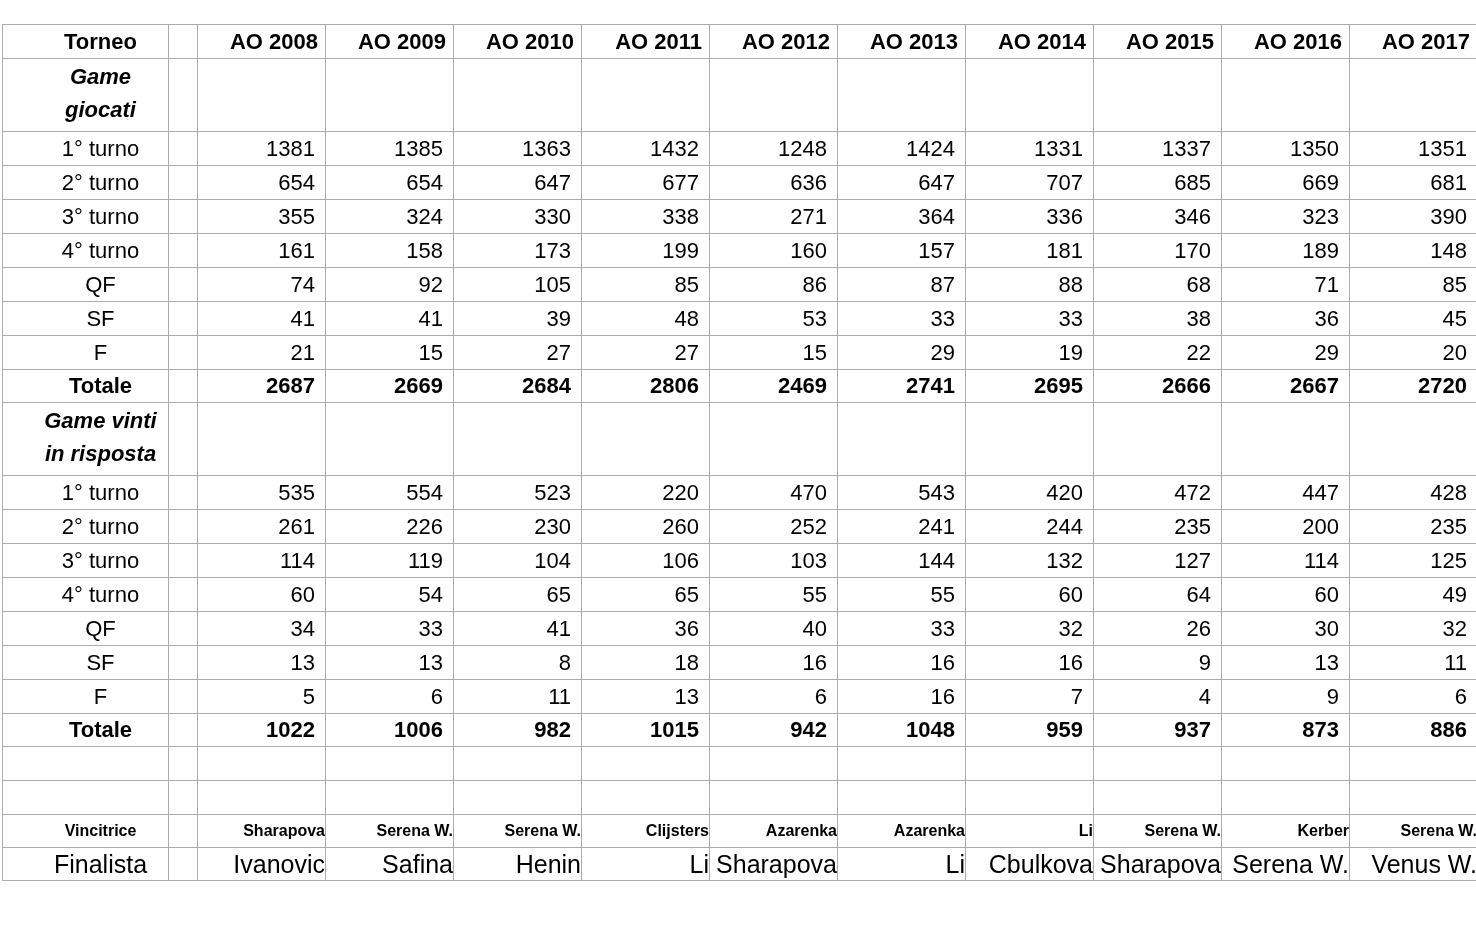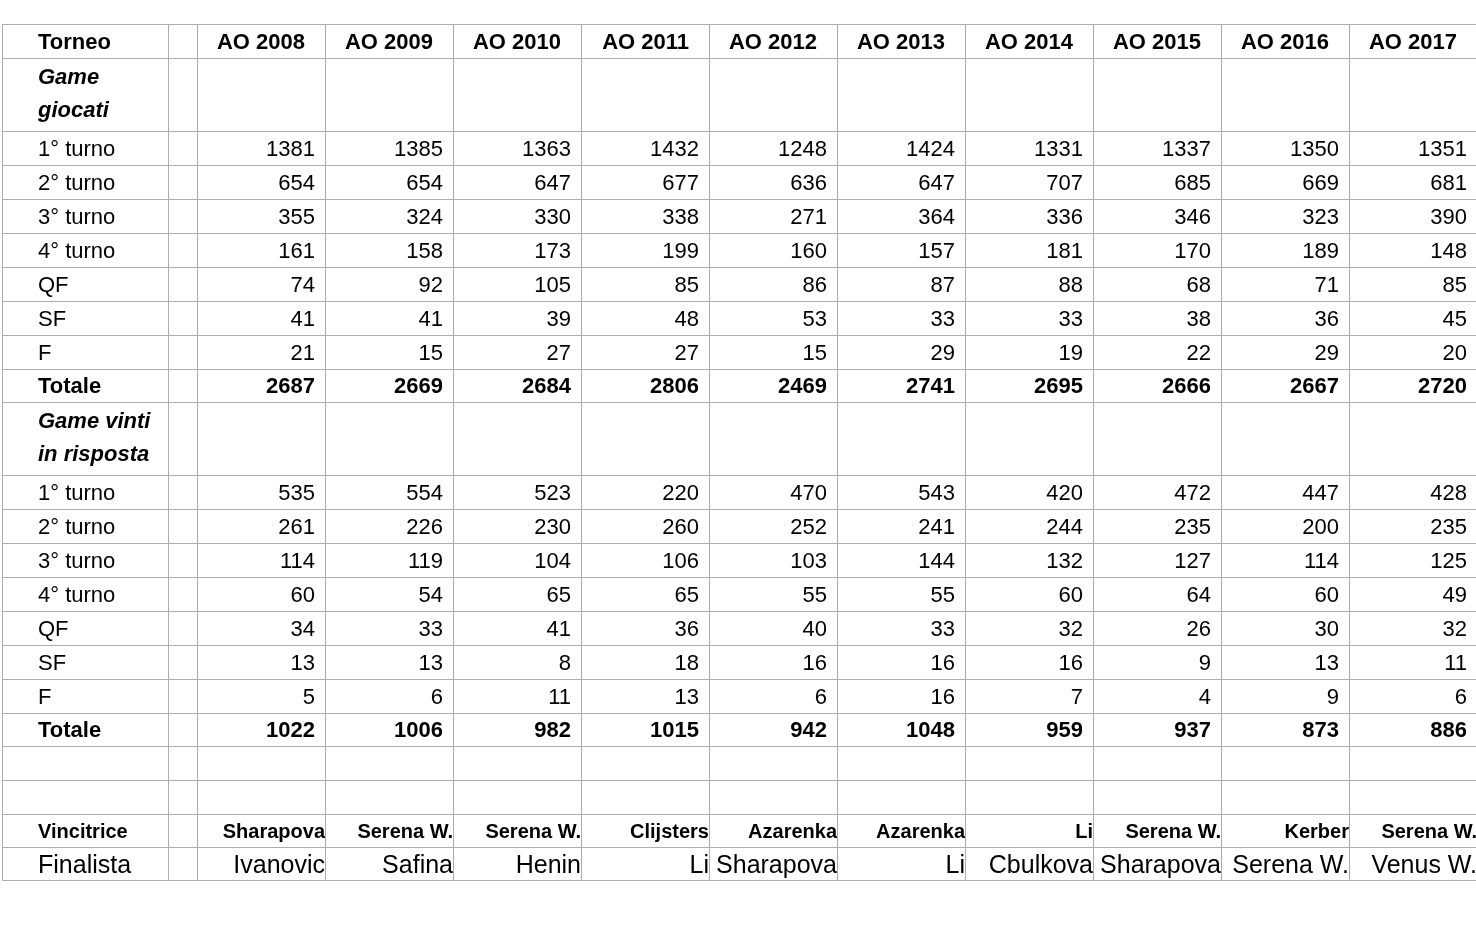--- a/index.html
+++ b/index.html
@@ -24,47 +24,47 @@
     width: 1475px;
   }
   td {
     border: 1px solid #adadad;
     overflow: hidden;
     white-space: nowrap;
     font-size: 22px;
     vertical-align: middle;
     padding: 0;
   }
-  td.label   { text-align: left; padding-right: 5px; padding-left: 35px; }
+  td.label   { text-align: center; padding-right: 5px; padding-left: 35px; }
   td.num     { text-align: right; padding-right: 10px; }
   td.gapcell { }
 
   tr.header td { height: 33px; font-weight: bold; }
-  tr.header td.num { padding-right: 20px; margin-top: 10px; }
+  tr.header td.num { padding-right: 7px; margin-top: 10px; }
 
   tr.section td { height: 67px; }
   tr.section td.label {
     font-weight: bold;
     font-style: italic;
     vertical-align: bottom;
     white-space: normal;
     line-height: 1.5;
     padding-bottom: 5px;
     margin-top: 8px;
   }
 
   tr.data td   { height: 33px; }
   tr.total td  { height: 32px; font-weight: bold; }
 
   tr.spacer td { height: 33px; }
 
   tr.percent td { height: 34px; font-weight: bold; font-size: 23px; }
   tr.percent td.num { background: var(--highlight, #ffff00); padding-right: 9px; }
 
-  tr.winner td   { height: 32px; font-weight: bold; font-size: 20px; }
+  tr.winner td   { height: 32px; font-weight: bold; font-size: 16px; }
   tr.winner td.num, tr.finalist td.num { padding-right: 0; }
   tr.finalist td { height: 32px; font-size: 25px; }
 </style>
 </head>
 <body>
 
 <div id="stage">
   <table>
     <colgroup>
       <col style="width:166px">

